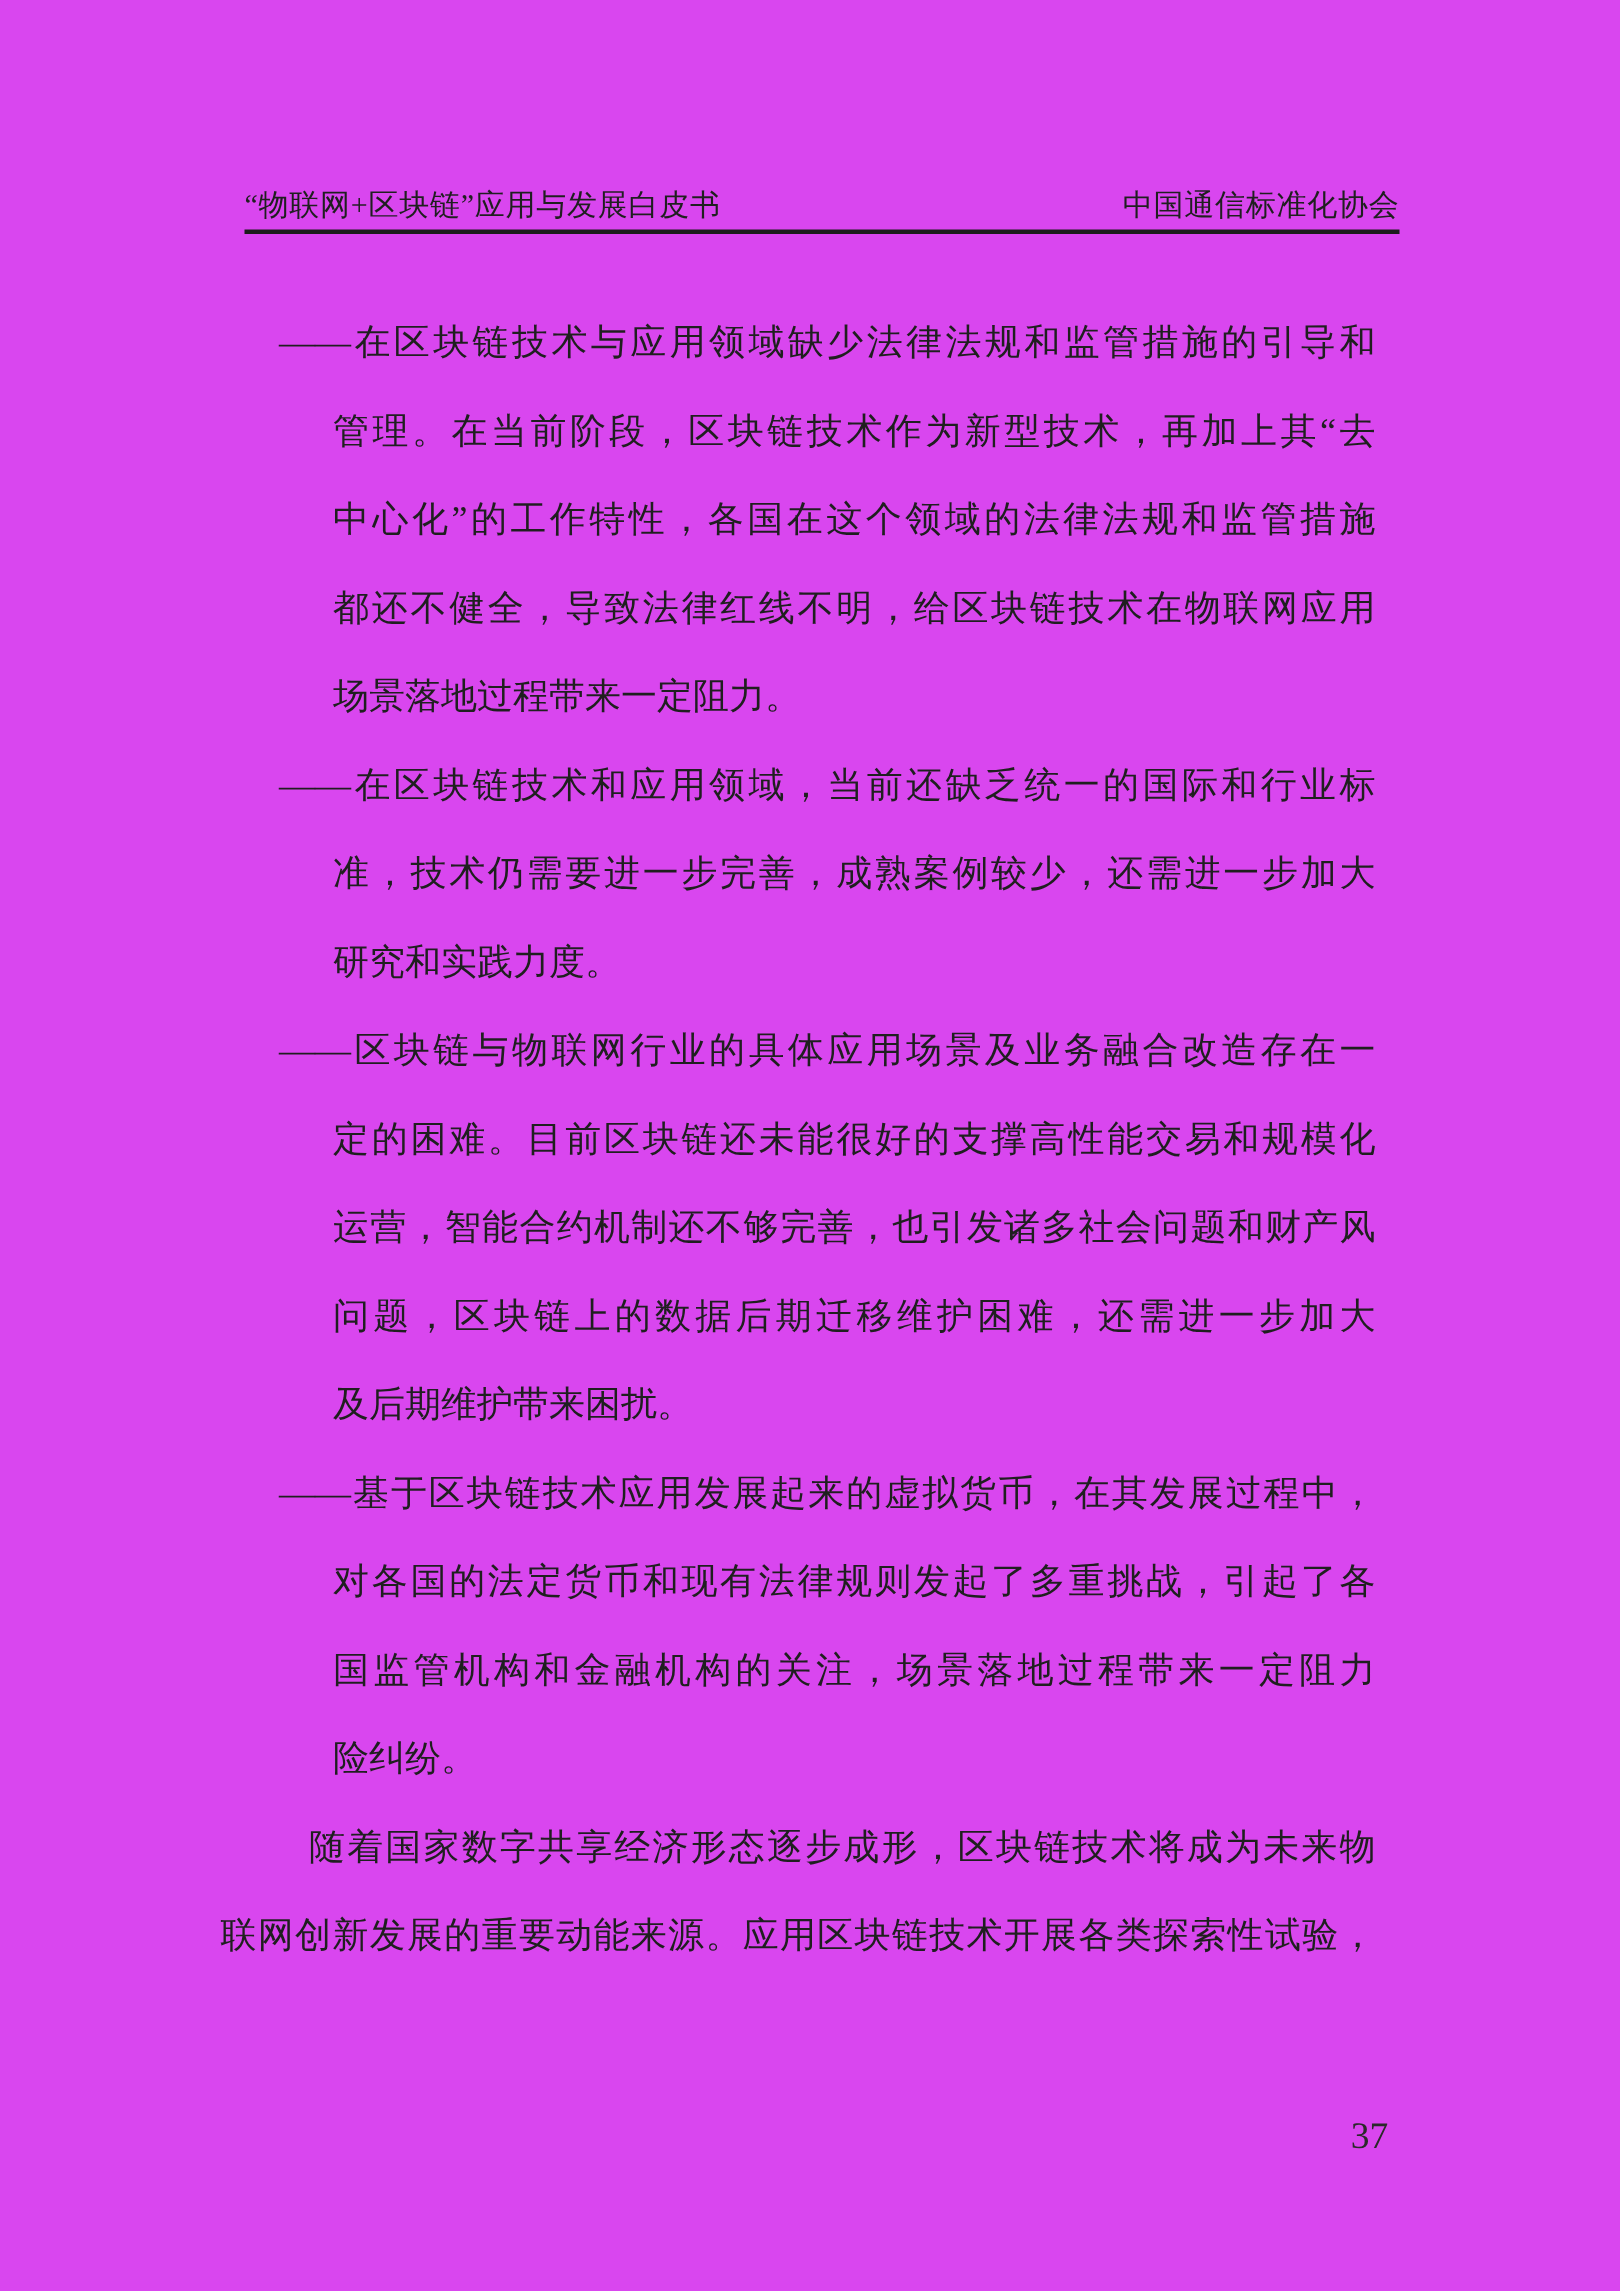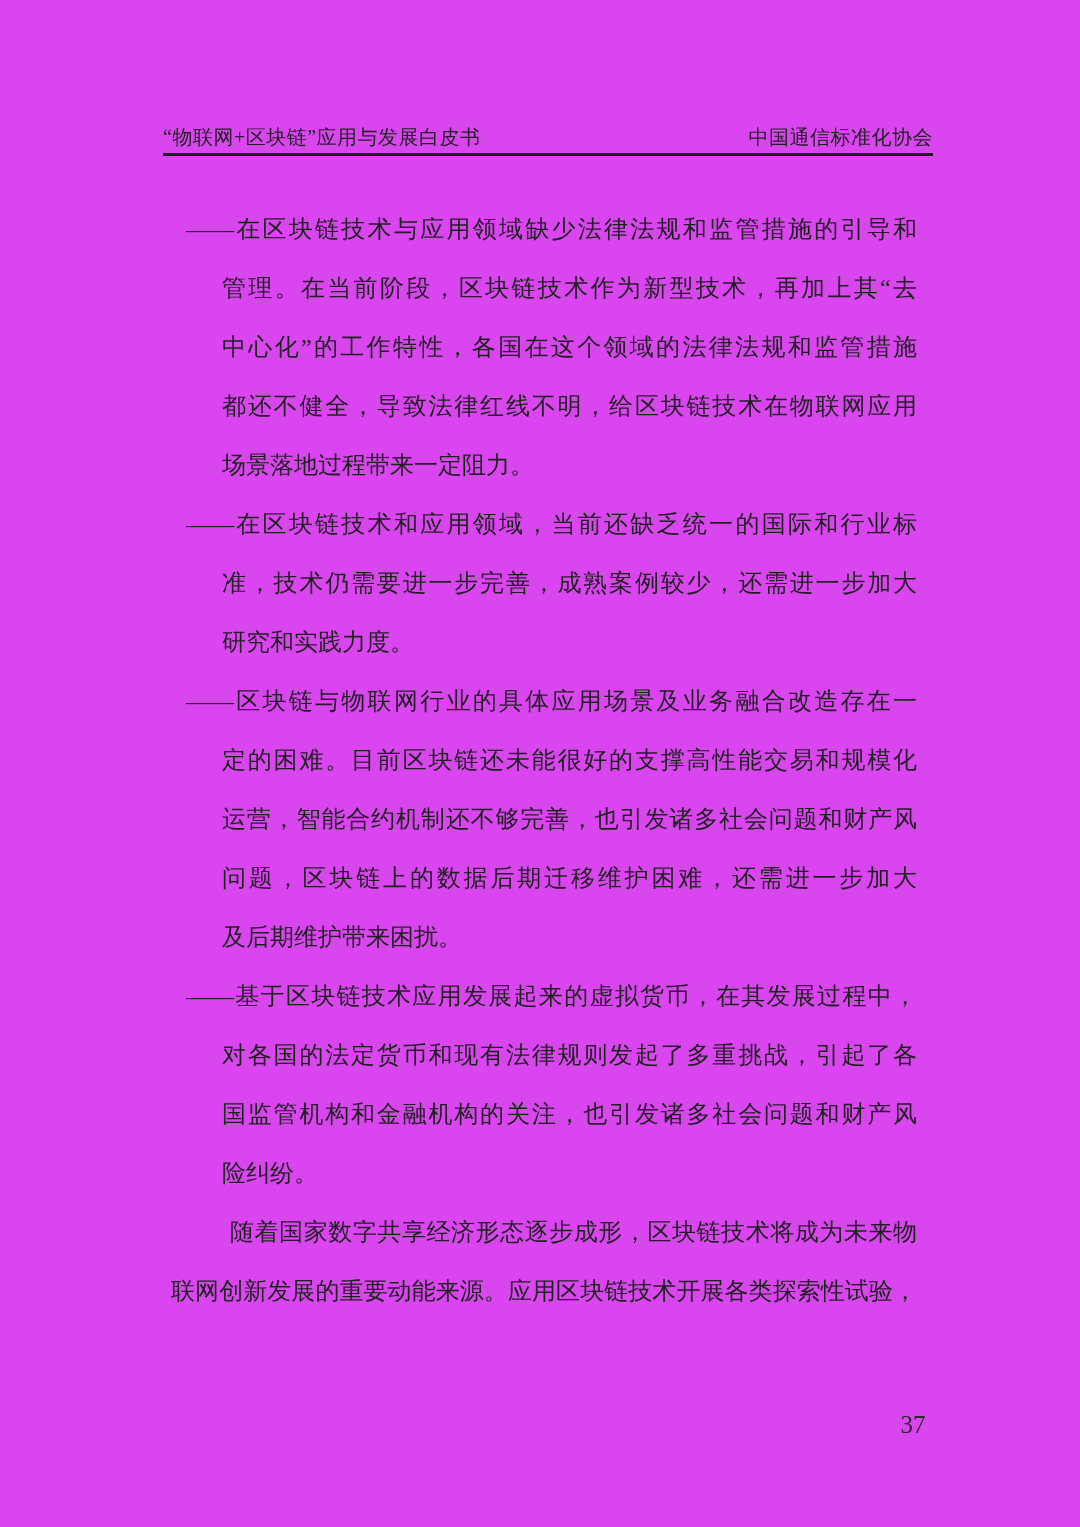--- a/index.html
+++ b/index.html
@@ -47,21 +47,21 @@
     text-justify: inter-character;
     white-space: normal;
   }
   .line.last {
     text-align-last: left;
   }
   
   .p-dash .line       { padding-left: 75px; }
   .p-dash .line.first { padding-left: 39px; }
   
-  .p-indent .line       { padding-left: 0; margin-left: 24px; }
+  .p-indent .line       { padding-left: 0; }
   .p-indent .line.first { padding-left: 59px; }
   
   .pagenum {
     position: absolute;
     left: 893px;
     top: 1412px;
     width: 40px;
     text-align: center;
     font-size: 25px;
     line-height: 26px;
@@ -94,21 +94,21 @@
       <div class="p-dash">
         <div class="line first">——区块链与物联网行业的具体应用场景及业务融合改造存在一</div>
         <div class="line">定的困难。目前区块链还未能很好的支撑高性能交易和规模化</div>
         <div class="line">运营，智能合约机制还不够完善，也引发诸多社会问题和财产风</div>
         <div class="line">问题，区块链上的数据后期迁移维护困难，还需进一步加大</div>
         <div class="line last">及后期维护带来困扰。</div>
       </div>
       <div class="p-dash">
         <div class="line first">——基于区块链技术应用发展起来的虚拟货币，在其发展过程中，</div>
         <div class="line">对各国的法定货币和现有法律规则发起了多重挑战，引起了各</div>
-        <div class="line">国监管机构和金融机构的关注，也引发诸多社会问题和财产风</div>
+        <div class="line">国监管机构和金融机构的关注，场景落地过程带来一定阻力</div>
         <div class="line last">险纠纷。</div>
       </div>
       <div class="p-indent">
         <div class="line first">随着国家数字共享经济形态逐步成形，区块链技术将成为未来物</div>
         <div class="line">联网创新发展的重要动能来源。应用区块链技术开展各类探索性试验，</div>
       </div>
     </div>
 
   <div class="pagenum">37</div>
 

